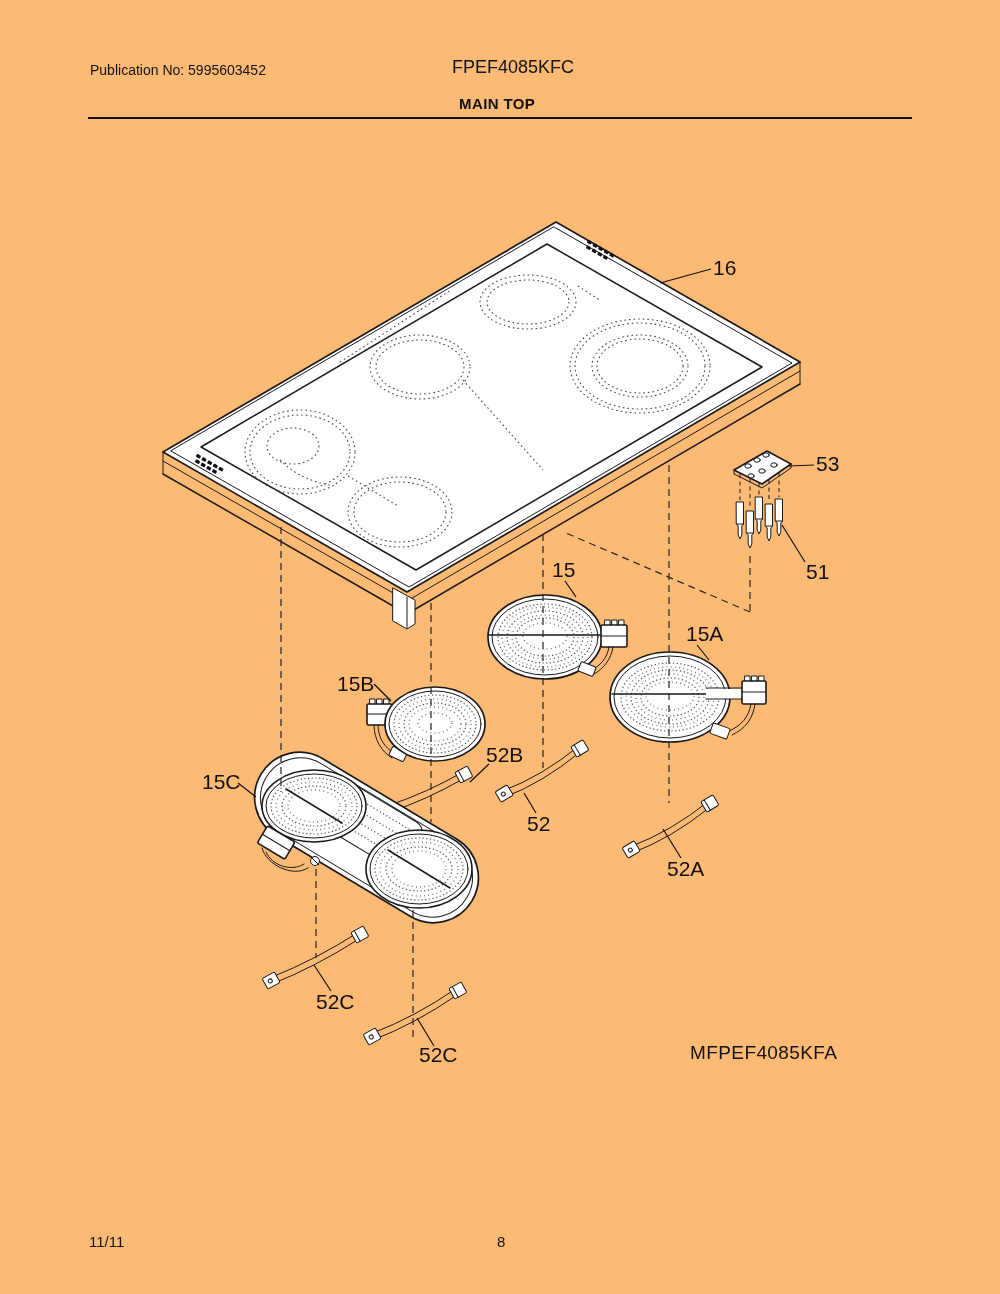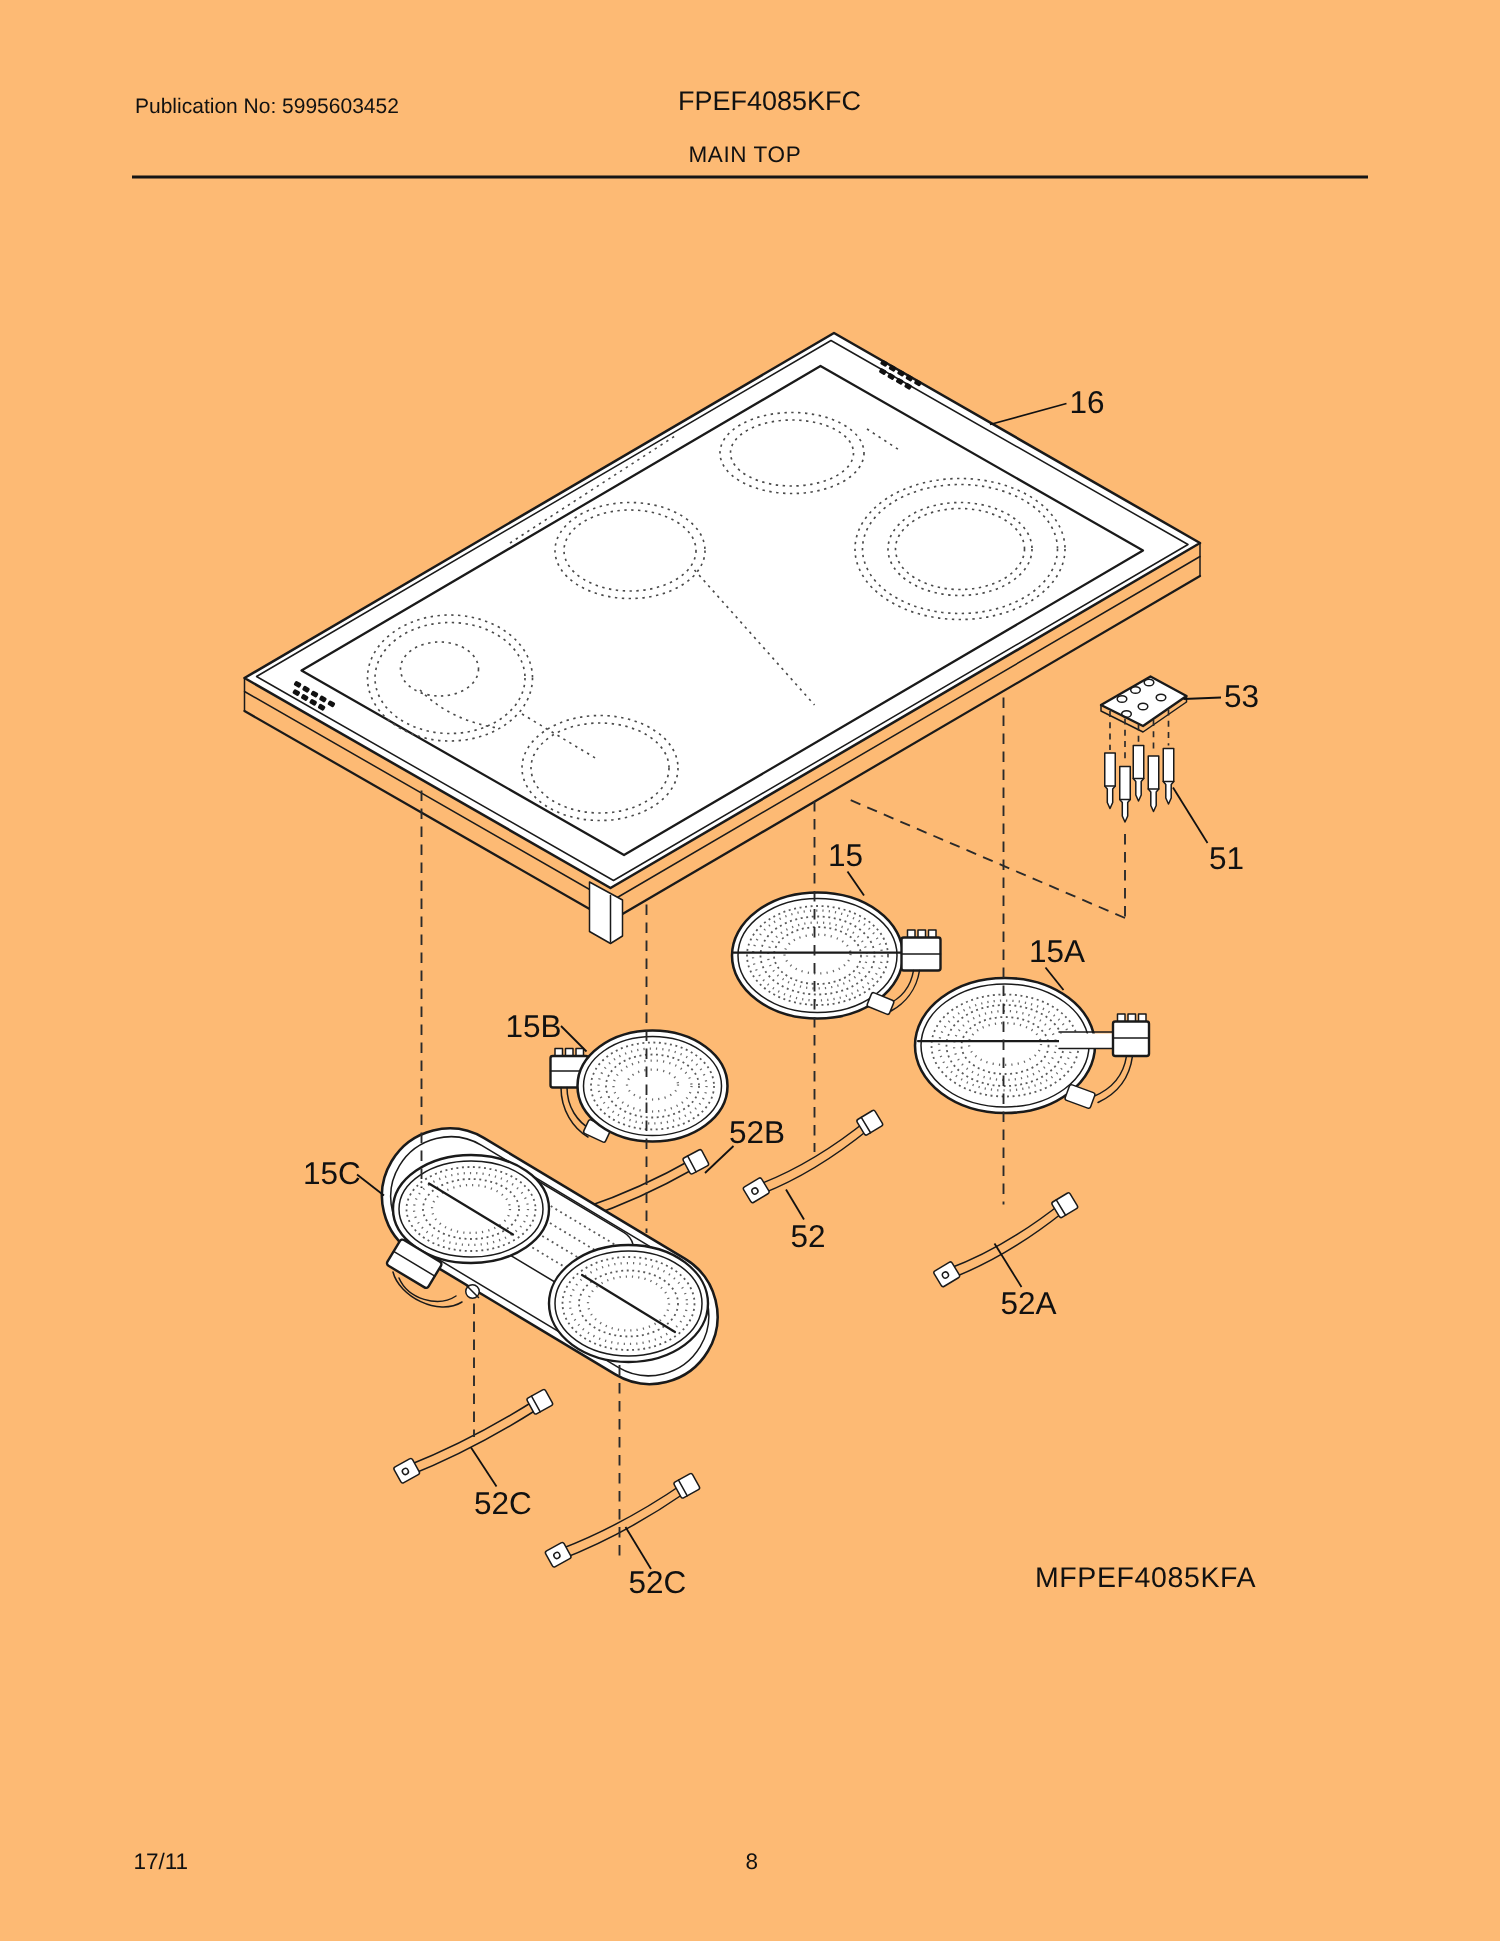--- a/index.html
+++ b/index.html
@@ -1,21 +1,21 @@
 <!DOCTYPE html>
 <html><head>
 <meta charset="utf-8">
 <style>
   html,body{margin:0;padding:0;background:#e8e8e8;}
   .page{position:relative;width:1000px;height:1294px;background:#fdba74;margin:0 auto;
         font-family:"Liberation Sans", sans-serif;color:#111;overflow:hidden;}
   .abs{position:absolute;white-space:nowrap;}
   .pub{left:90px;top:62px;font-size:14px;}
   .model{left:452px;top:57px;font-size:18px;}
-  .title{left:459px;top:95px;font-size:15px;font-weight:normal;letter-spacing:.4px;}
+  .title{left:459px;top:95px;font-size:15px;font-weight:bold;letter-spacing:.4px;}
   .rule{left:88px;top:117px;width:824px;height:2px;background:#151515;}
   .modelcode{left:690px;top:1042px;font-size:19px;letter-spacing:.4px;text-align:right;}
   .f-date{left:89px;top:1233px;font-size:15px;}
   .f-page{left:497px;top:1233px;font-size:15px;}
   svg{position:absolute;left:0;top:0;}
   .fill{fill:#fff;stroke:#1a1a1a;stroke-width:1.6;stroke-linejoin:round;stroke-linecap:round;}
   .ln{fill:none;stroke:#1a1a1a;stroke-width:1.5;stroke-linejoin:round;stroke-linecap:round;}
   .thin{stroke-width:1;}
   .w17{stroke-width:1.7;}
   .dash{fill:none;stroke:#2a2a2a;stroke-width:1.25;stroke-dasharray:7 5;}
@@ -336,15 +336,15 @@
       <text class="callout" x="202" y="789">15C</text>
       <text class="callout" x="486" y="762">52B</text>
       <text class="callout" x="527" y="831">52</text>
       <text class="callout" x="667" y="876">52A</text>
       <text class="callout" x="316" y="1009">52C</text>
       <text class="callout" x="419" y="1062">52C</text>
     </g>
   </svg>
 
   <div class="abs modelcode">MFPEF4085KFA</div>
-  <div class="abs f-date">17/11</div>
+  <div class="abs f-date">11/11</div>
   <div class="abs f-page">8</div>
 </div>
 
 </body></html>

